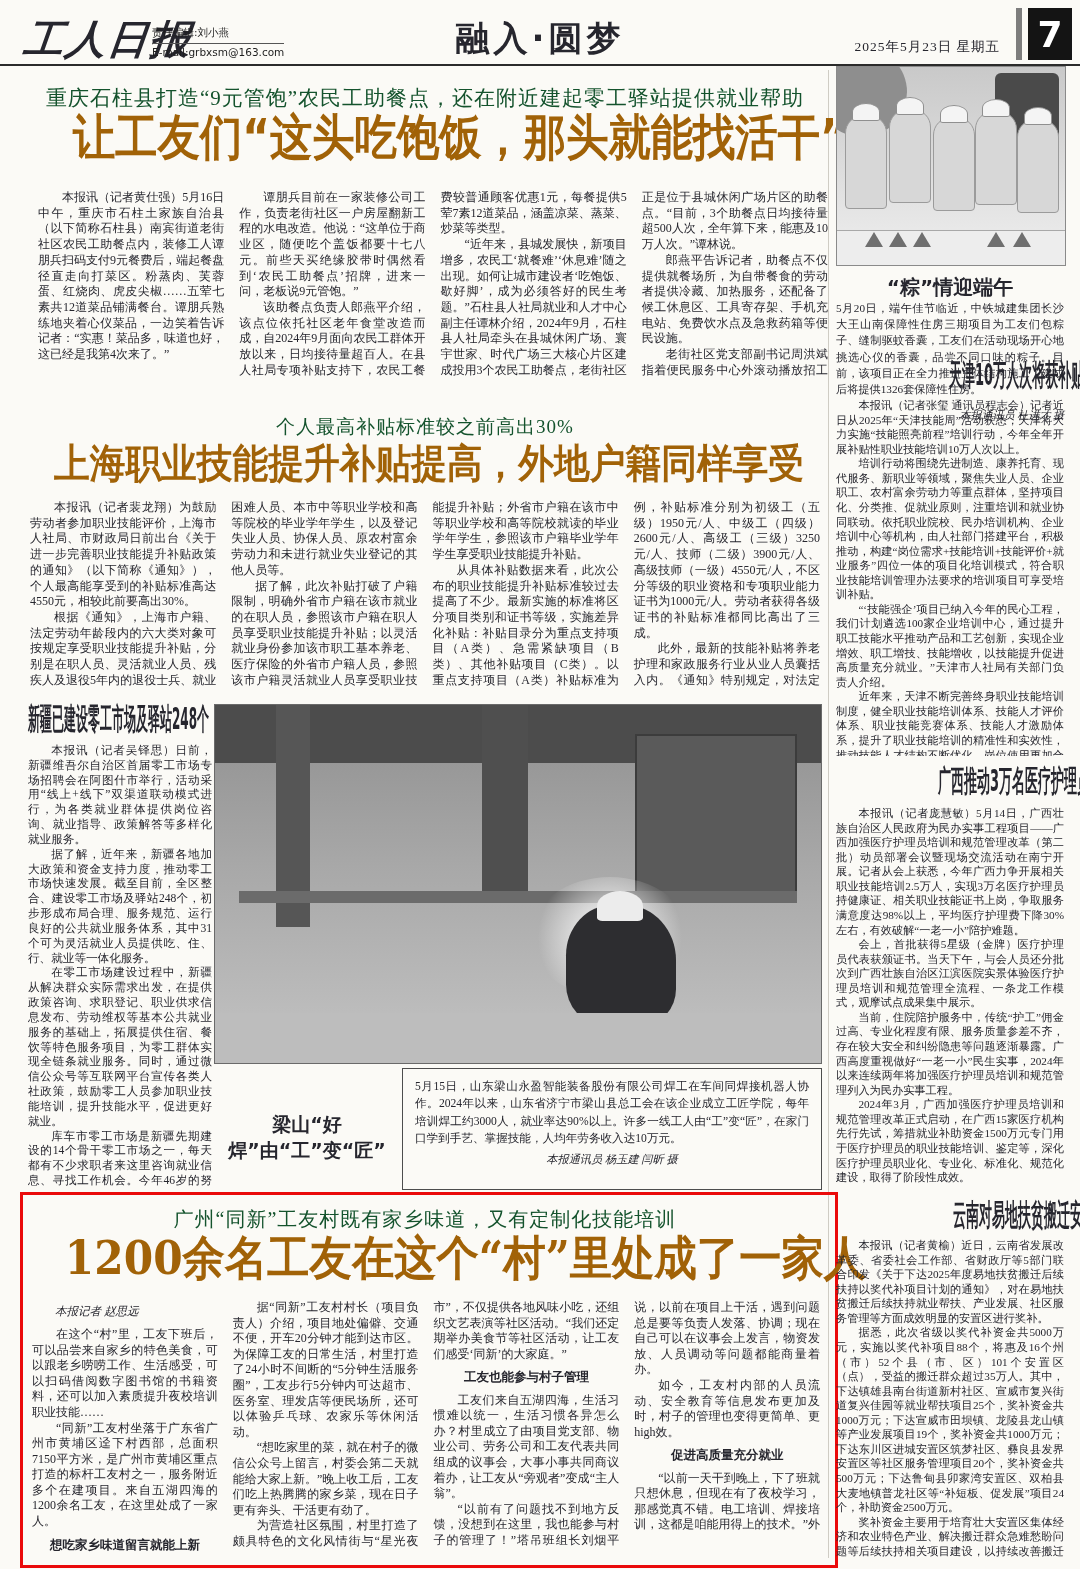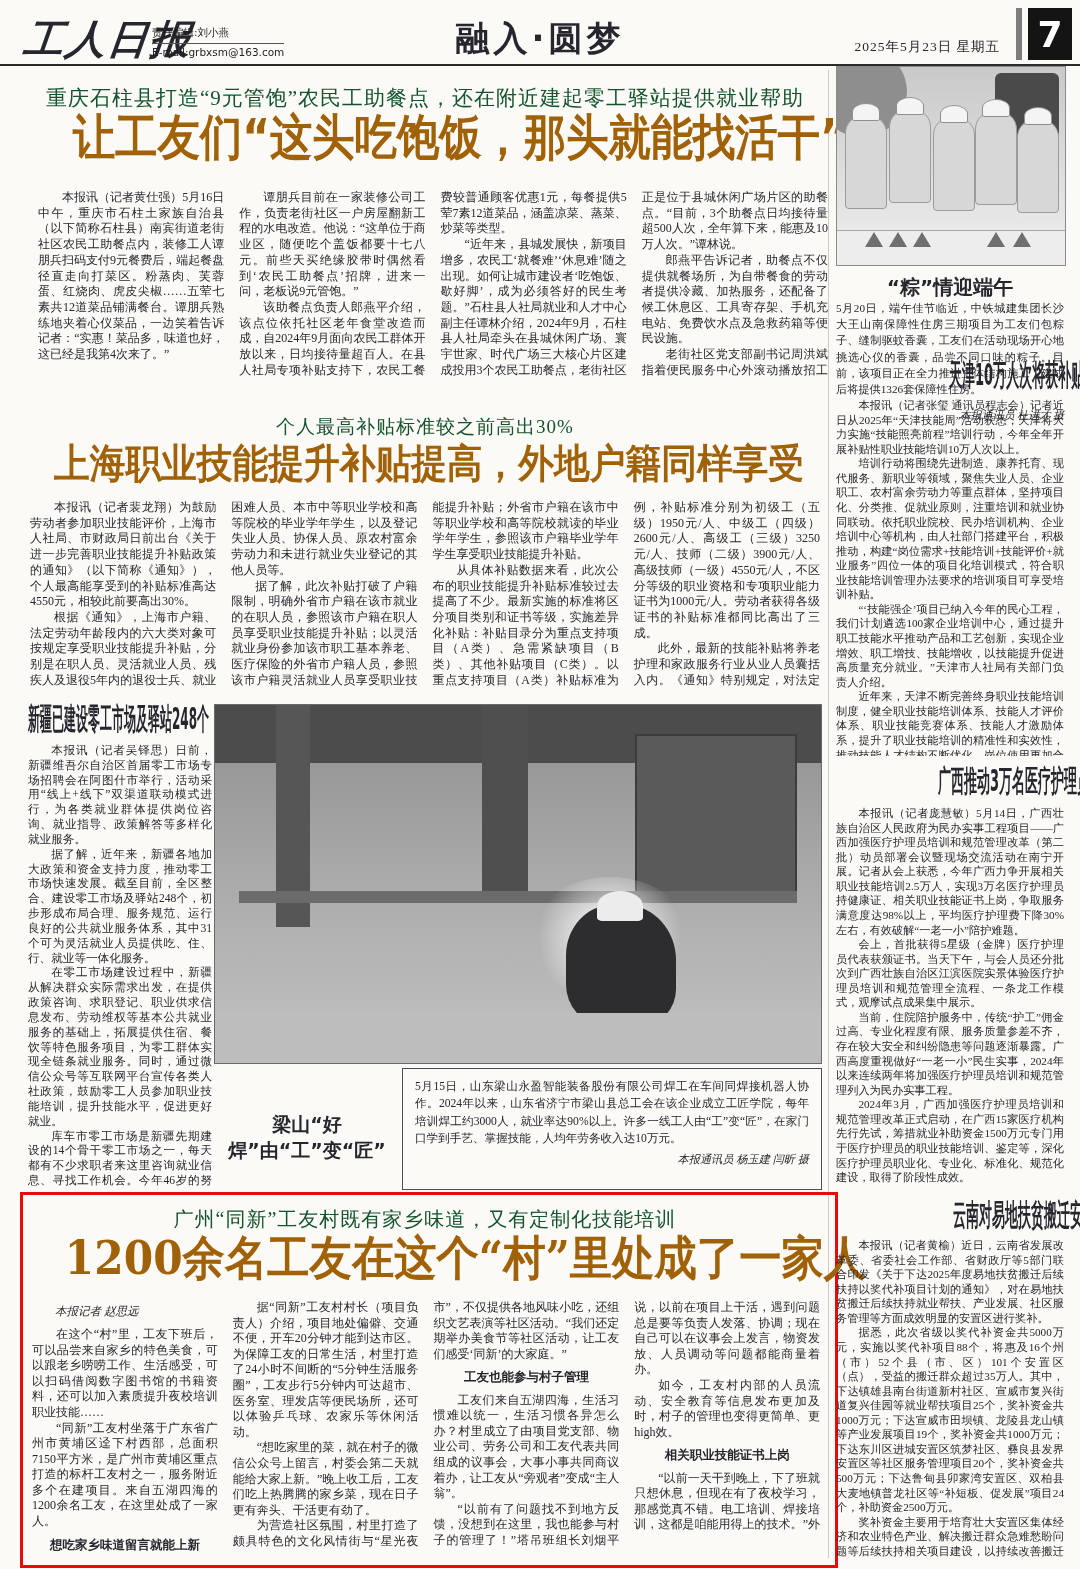--- a/index.html
+++ b/index.html
@@ -23,21 +23,21 @@
   .kicker{position:absolute;text-align:center;letter-spacing:1px;color:#14532d;}
   .headline{position:absolute;text-align:center;color:#a16207;}
   .headline span{display:inline-block;white-space:nowrap;}
   .hl-sans span{font-family:"DejaVu Sans",sans-serif;font-weight:900;}
   .hl-serif span{font-family:"DejaVu Serif",serif;font-weight:900;}
   .body-block{position:absolute;overflow:hidden;text-align:justify;}
   .para{margin:0;text-indent:2em;text-align:justify;}
   .col-subhead{font-weight:900;text-align:center;font-family:"DejaVu Sans",sans-serif;
                font-size:12.5px;margin:7px 0;text-indent:0;}
   .byline{font-size:11.5px;margin:4px 0 8px 2em;font-style:italic;}
-  .credit{text-align:right;font-style:italic;}
+  .credit{text-align:center;font-style:italic;}
   
   .a1-kicker{left:30px;top:84px;width:790px;font-size:21px;}
   .a1-headline{left:30px;top:106px;width:790px;}
   .a1-headline span{font-size:47px;transform:scale(.9,1.04);letter-spacing:0;}
   .a1-body{left:38px;top:190px;width:790px;height:202px;column-count:4;column-gap:15px;
            font-size:12px;line-height:1.31;}
   
   .a2-kicker{left:30px;top:414px;width:790px;font-size:19px;}
   .a2-headline{left:30px;top:438px;width:790px;}
   .a2-headline span{font-size:38px;transform:scale(.94,1.05);}
@@ -173,21 +173,21 @@
       <p class="para">在这个“村”里，工友下班后，可以品尝来自家乡的特色美食，可以跟老乡唠唠工作、生活感受，可以扫码借阅数字图书馆的书籍资料，还可以加入素质提升夜校培训职业技能……</p>
       <p class="para">“同新”工友村坐落于广东省广州市黄埔区迳下村西部，总面积7150平方米，是广州市黄埔区重点打造的标杆工友村之一，服务附近多个在建项目。来自五湖四海的1200余名工友，在这里处成了一家人。</p>
       <div class="col-subhead">想吃家乡味道留言就能上新</div>
       <p class="para">据“同新”工友村村长（项目负责人）介绍，项目地处偏僻、交通不便，开车20分钟才能到达市区。为保障工友的日常生活，村里打造了24小时不间断的“5分钟生活服务圈”，工友步行5分钟内可达超市、医务室、理发店等便民场所，还可以体验乒乓球、农家乐等休闲活动。</p>
       <p class="para">“想吃家里的菜，就在村子的微信公众号上留言，村委会第二天就能给大家上新。”晚上收工后，工友们吃上热腾腾的家乡菜，现在日子更有奔头、干活更有劲了。</p>
       <p class="para">为营造社区氛围，村里打造了颇具特色的文化风情街与“星光夜市”，不仅提供各地风味小吃，还组织文艺表演等社区活动。“我们还定期举办美食节等社区活动，让工友们感受‘同新’的大家庭。”</p>
       <div class="col-subhead">工友也能参与村子管理</div>
       <p class="para">工友们来自五湖四海，生活习惯难以统一，生活习惯各异怎么办？村里成立了由项目党支部、物业公司、劳务公司和工友代表共同组成的议事会，大事小事共同商议着办，让工友从“旁观者”变成“主人翁”。</p>
       <p class="para">“以前有了问题找不到地方反馈，没想到在这里，我也能参与村子的管理了！”塔吊班组长刘烟平说，以前在项目上干活，遇到问题总是要等负责人发落、协调；现在自己可以在议事会上发言，物资发放、人员调动等问题都能商量着办。</p>
       <p class="para">如今，工友村内部的人员流动、安全教育等信息发布更加及时，村子的管理也变得更简单、更high效。</p>
-      <div class="col-subhead">相关职业技能证书上岗</div>
+      <div class="col-subhead">促进高质量充分就业</div>
       <p class="para">“以前一天干到晚上，下了班就只想休息，但现在有了夜校学习，那感觉真不错。电工培训、焊接培训，这都是咱能用得上的技术。”外架工郑万军说，手艺学好了，以后找工作都更有底气了！</p>
     </div>
 
   <div class="photo-zongzi">
     <div class="pz-leaf"></div>
     <div class="pz-board"></div>
     <div class="pz-fig" style="left:8px;top:48px;"></div>
     <div class="pz-hat" style="left:15px;top:36px;"></div>
     <div class="pz-fig" style="left:52px;top:42px;"></div>
     <div class="pz-hat" style="left:59px;top:30px;"></div>

